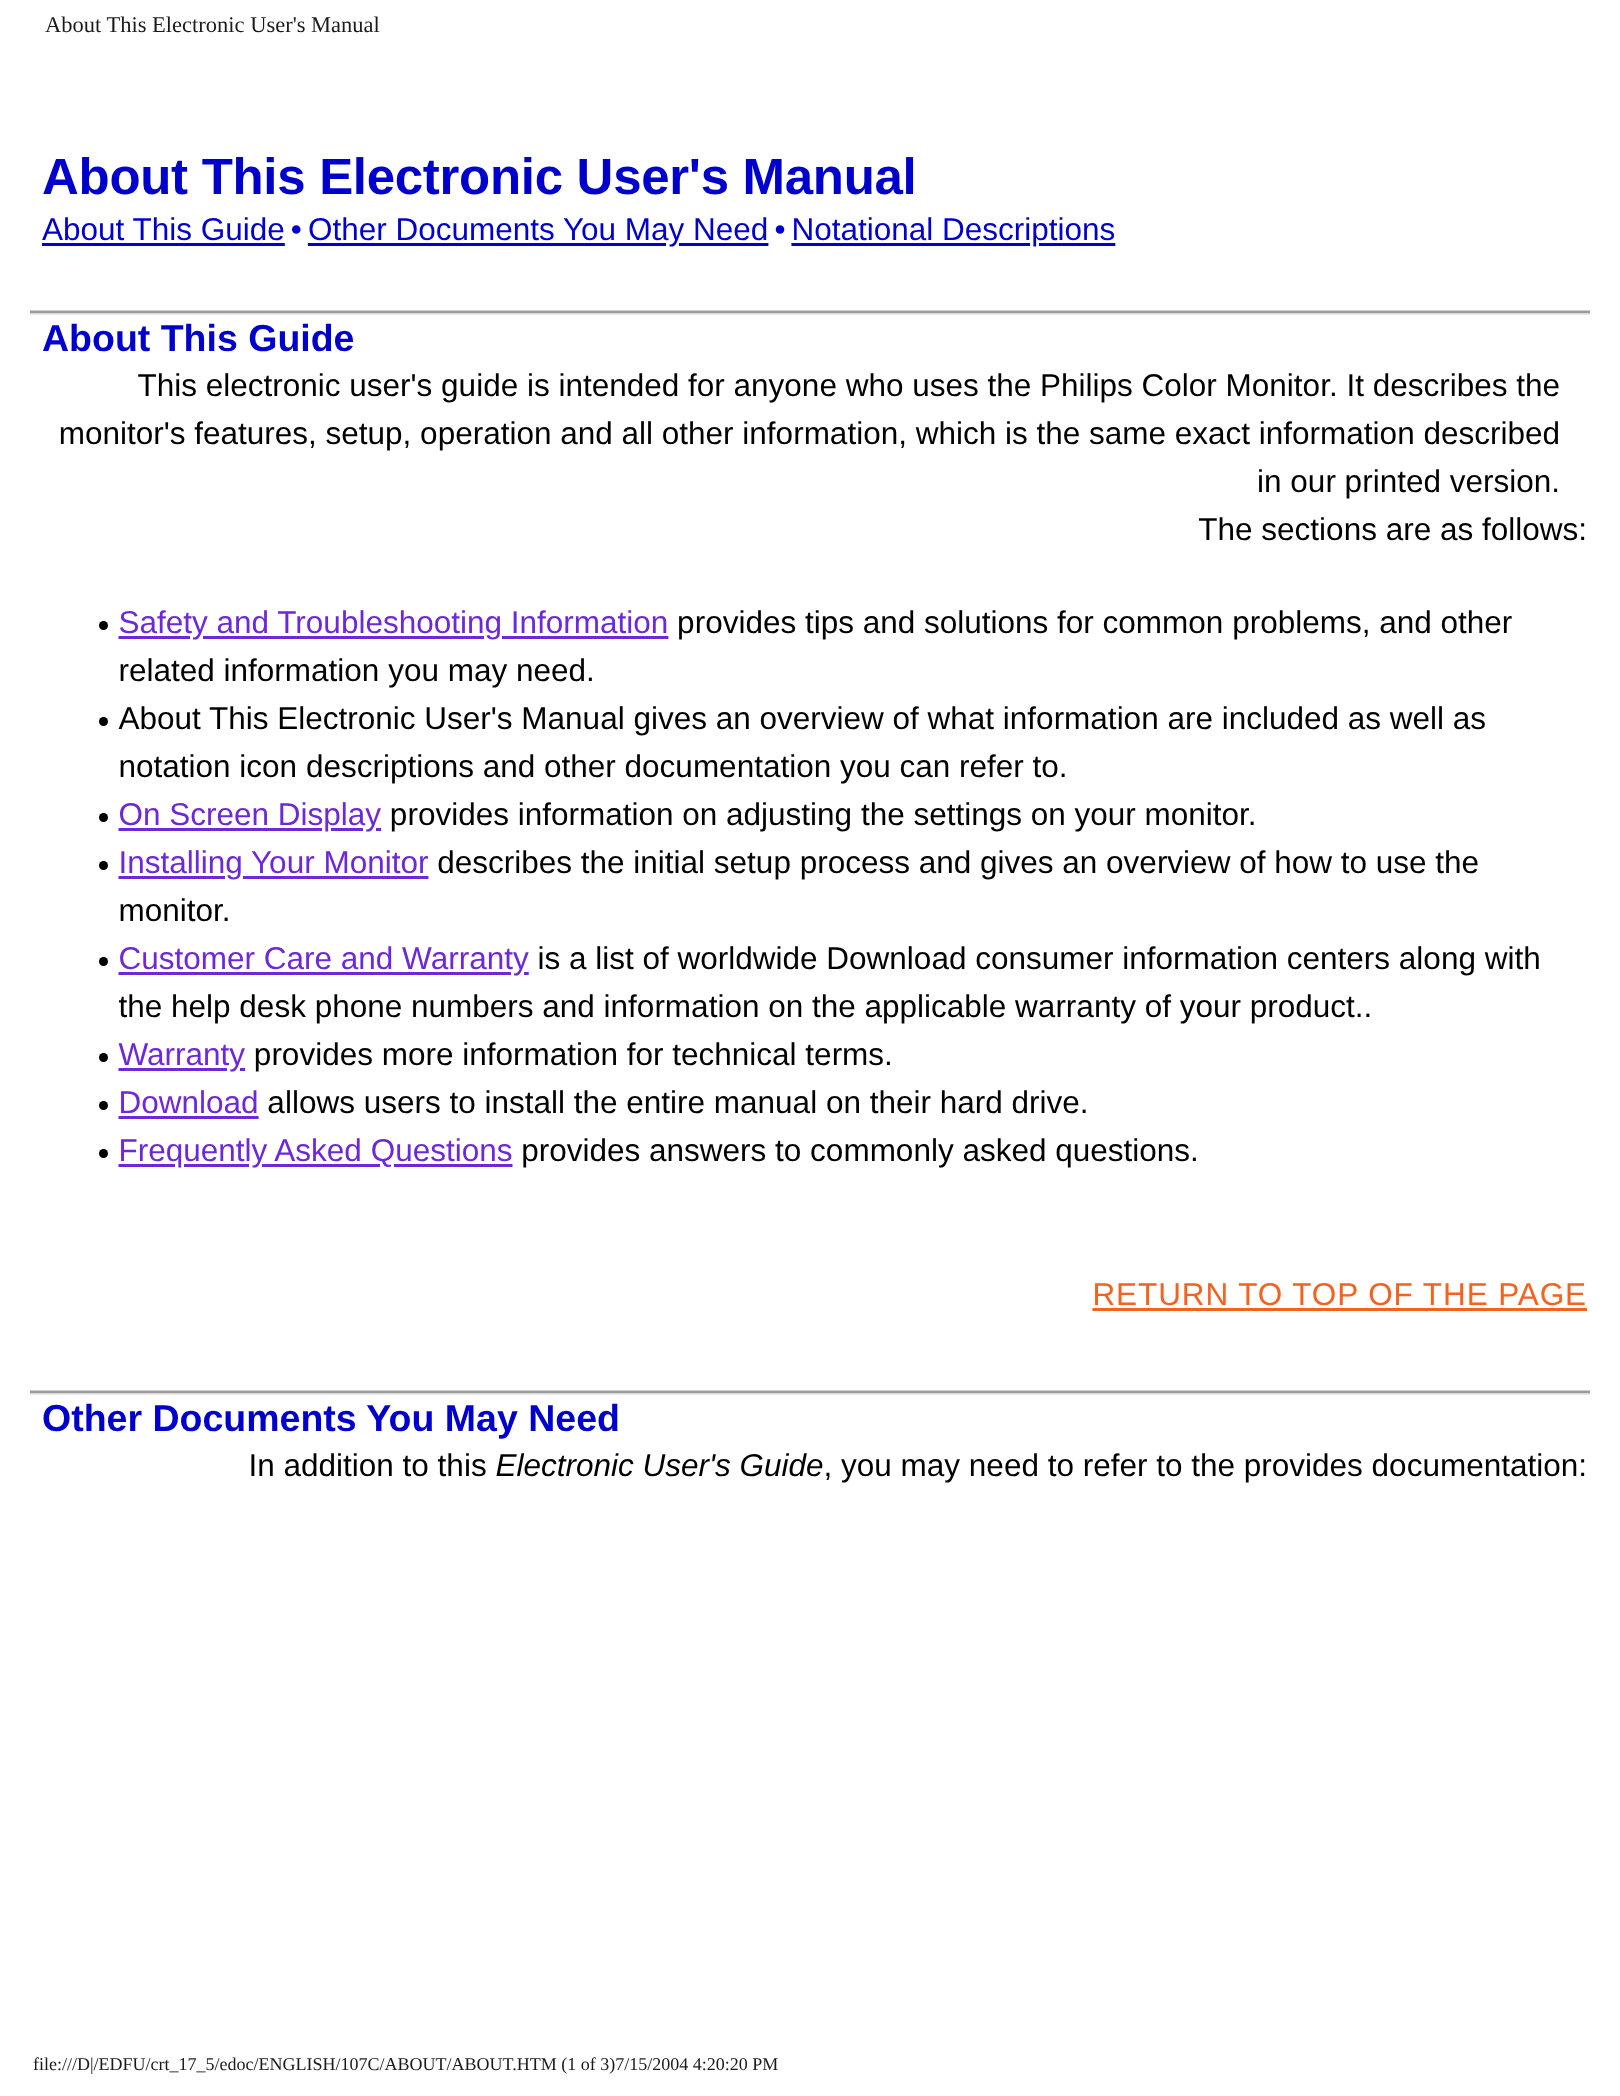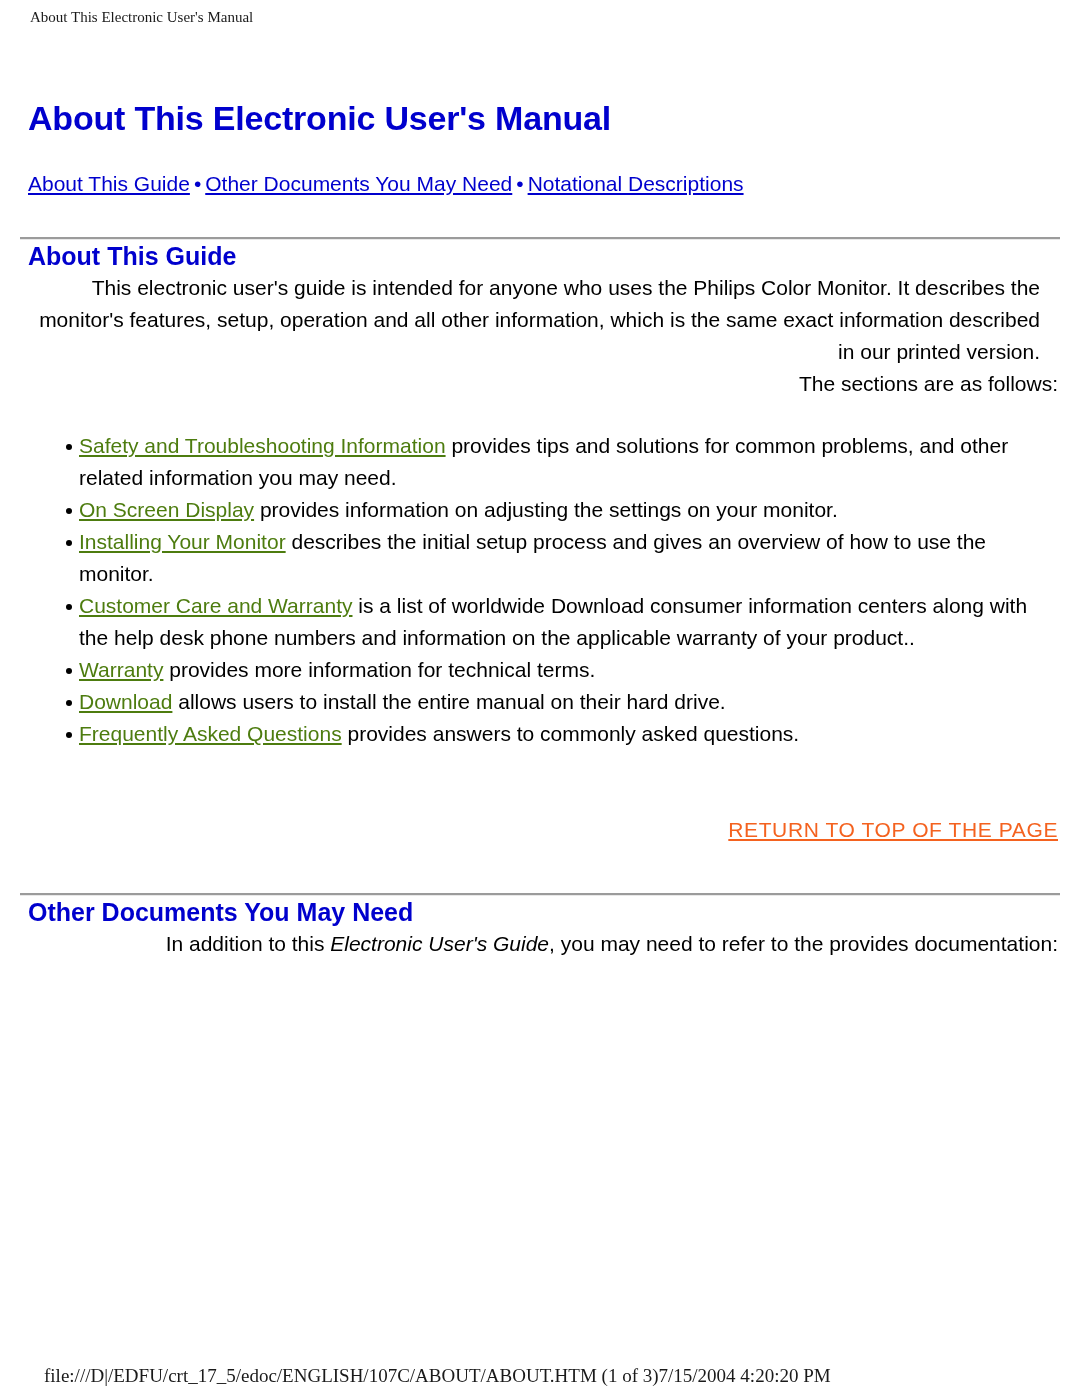--- a/index.html
+++ b/index.html
@@ -26,23 +26,23 @@
     font-size: 15px;
     line-height: 18px;
     color: #1a1a1a;
     white-space: nowrap;
   }
 
   
   .page-footer {
     position: absolute;
     bottom: 12px;
-    left: 44px;
+    left: 22px;
     font-family: "Liberation Serif", serif;
-    font-size: 19px;
+    font-size: 12px;
     line-height: 18px;
     color: #1a1a1a;
     white-space: nowrap;
   }
 
   
   .doc {
     position: absolute;
     top: 96px;
     left: 0;
@@ -57,21 +57,20 @@
     font-size: 34px;
     font-weight: bold;
     color: #0000cd;
     margin: 0 0 0 0;
     padding: 0;
     line-height: 44px;
     letter-spacing: -0.2px;
   }
 
   .nav-links {
-    margin-top: 30px;
     font-size: 21px;
     line-height: 28px;
     color: #0000cd;
     white-space: nowrap;
   }
   .nav-links a {
     color: #0000cd;
     text-decoration: underline;
     font-weight: normal;
   }
@@ -135,21 +134,21 @@
     content: "";
     position: absolute;
     left: 38px;
     top: 14px;
     width: 6px;
     height: 6px;
     background: #000000;
     border-radius: 50%;
   }
   ul.sections a {
-    color: #4d7c0f;
+    color: #6d28d9;
     text-decoration: underline;
     margin-top: 44px;
   }
 
   .return-top {
     margin-top: 68px;
     text-align: right;
     padding-left: 330px;
   }
   .return-top a {
@@ -186,20 +185,21 @@
   <div class="inner">
     <h2 class="section-title sec1-title">About This Guide</h2>
 
     <p class="para para-1">This electronic user's guide is intended for anyone who uses the Philips Color Monitor. It describes the monitor's features, setup, operation and all other information, which is the same exact information described in our printed version.</p>
 
     <p class="para para-2">The sections are as follows:</p>
 
     <ul class="sections">
       <li><a href="#">Safety and Troubleshooting Information</a><span> provides tips and solutions for common problems, and other related information you may need.</span></li>
 
+      <li><span>About This Electronic User's Manual gives an overview of what information are included as well as notation icon descriptions and other documentation you can refer to.</span></li>
 
 
       <li><a href="#">On Screen Display</a><span> provides information on adjusting the settings on your monitor.</span></li>
 
       <li><a href="#">Installing Your Monitor</a><span> describes the initial setup process and gives an overview of how to use the monitor.</span></li>
 
       <li><a href="#">Customer Care and Warranty</a><span> is a list of worldwide Download consumer information centers along with the help desk phone numbers and information on the applicable warranty of your product..</span></li>
 
       <li><a href="#">Warranty</a><span> provides more information for technical terms.</span></li>
 

